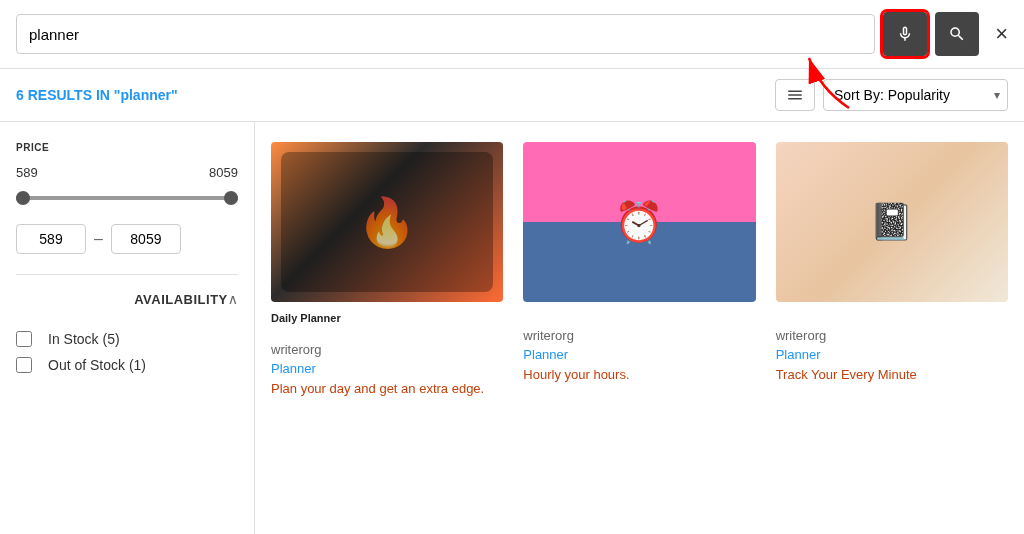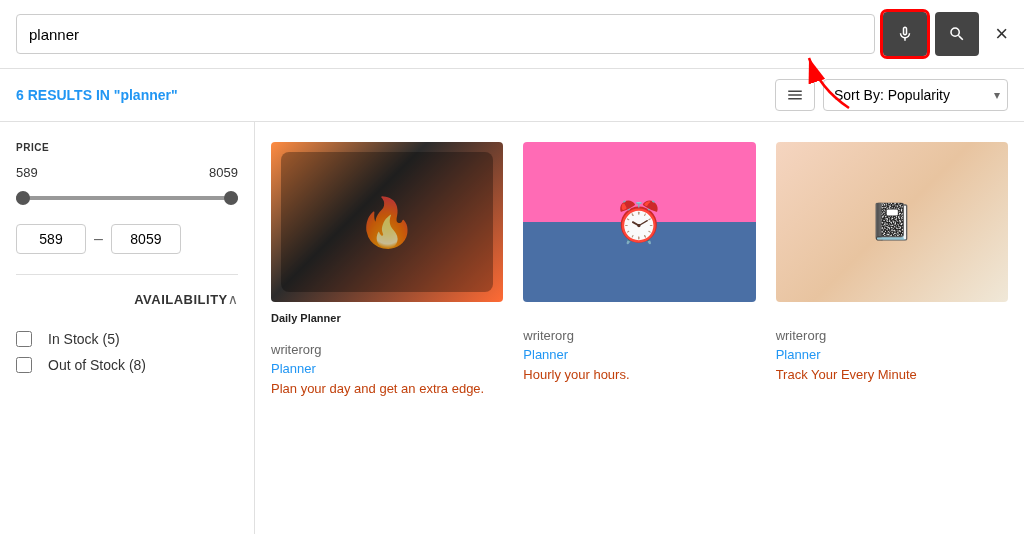--- a/index.html
+++ b/index.html
@@ -405,21 +405,21 @@
     <div class="availability-header">
       <span class="availability-title">AVAILABILITY</span>
       <span class="chevron-up">∧</span>
     </div>
     <div class="checkbox-item">
       <input type="checkbox" style="">
       <span class="checkbox-label">In Stock (5)</span>
     </div>
     <div class="checkbox-item">
       <input type="checkbox" style="">
-      <span class="checkbox-label">Out of Stock (8)</span>
+      <span class="checkbox-label">Out of Stock (1)</span>
     </div>
   </div>
 
   <div class="products-area">
 
     <div class="product-card">
       <div class="img-daily"></div>
       <div class="product-name">Daily Planner</div>
       <div class="product-vendor">writerorg</div>
       <div class="product-category">Planner</div>

